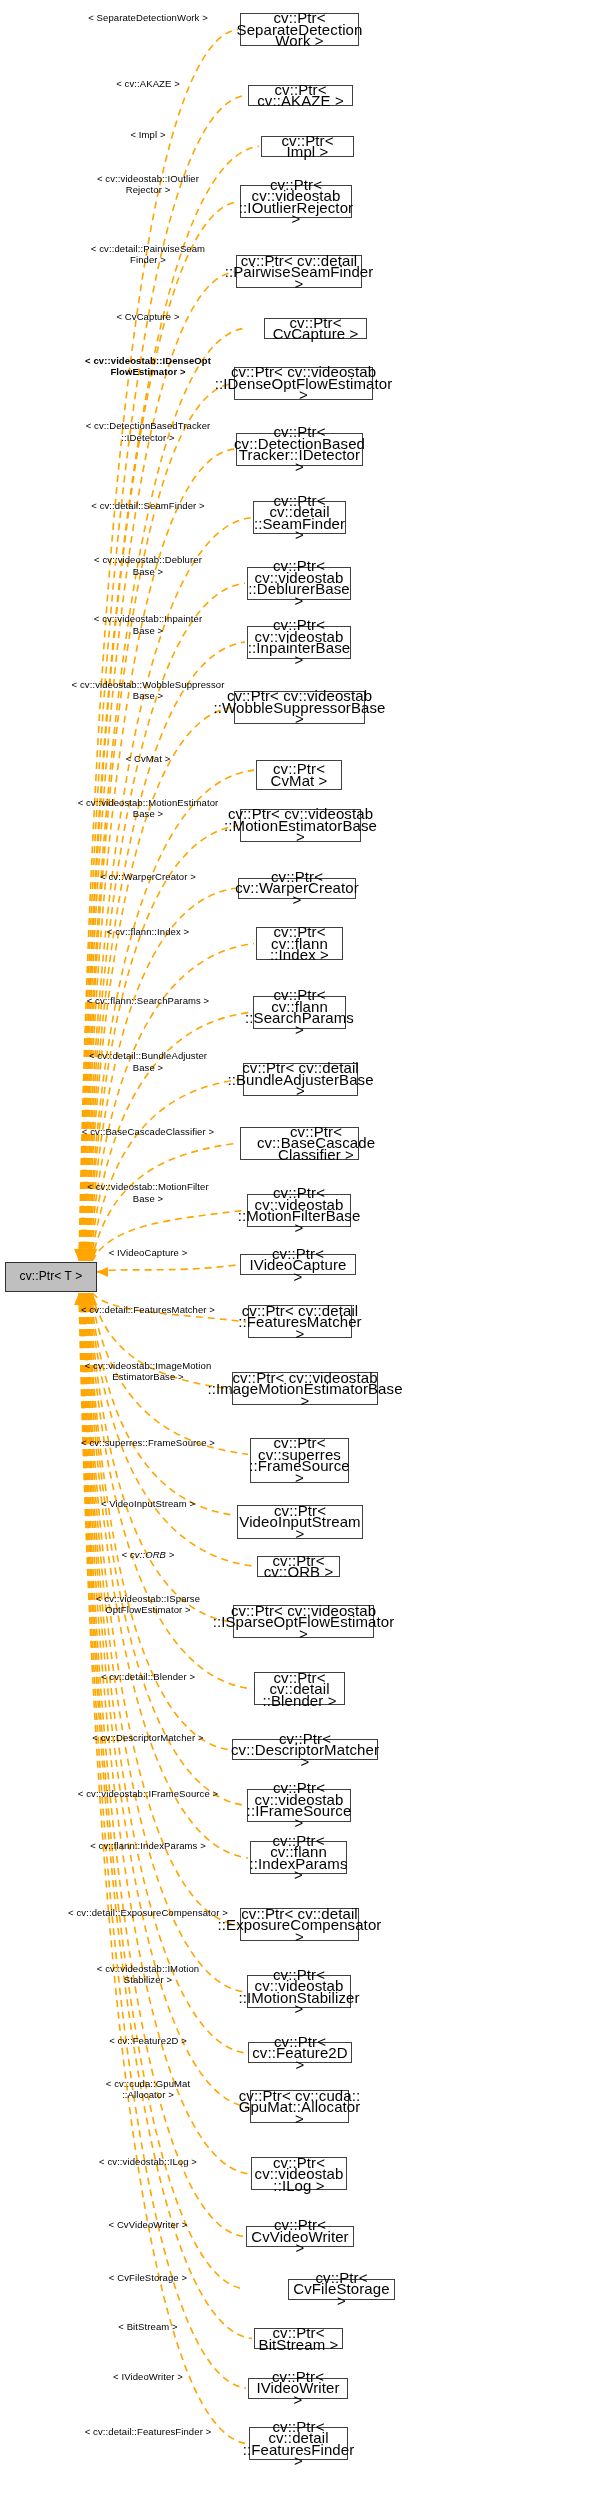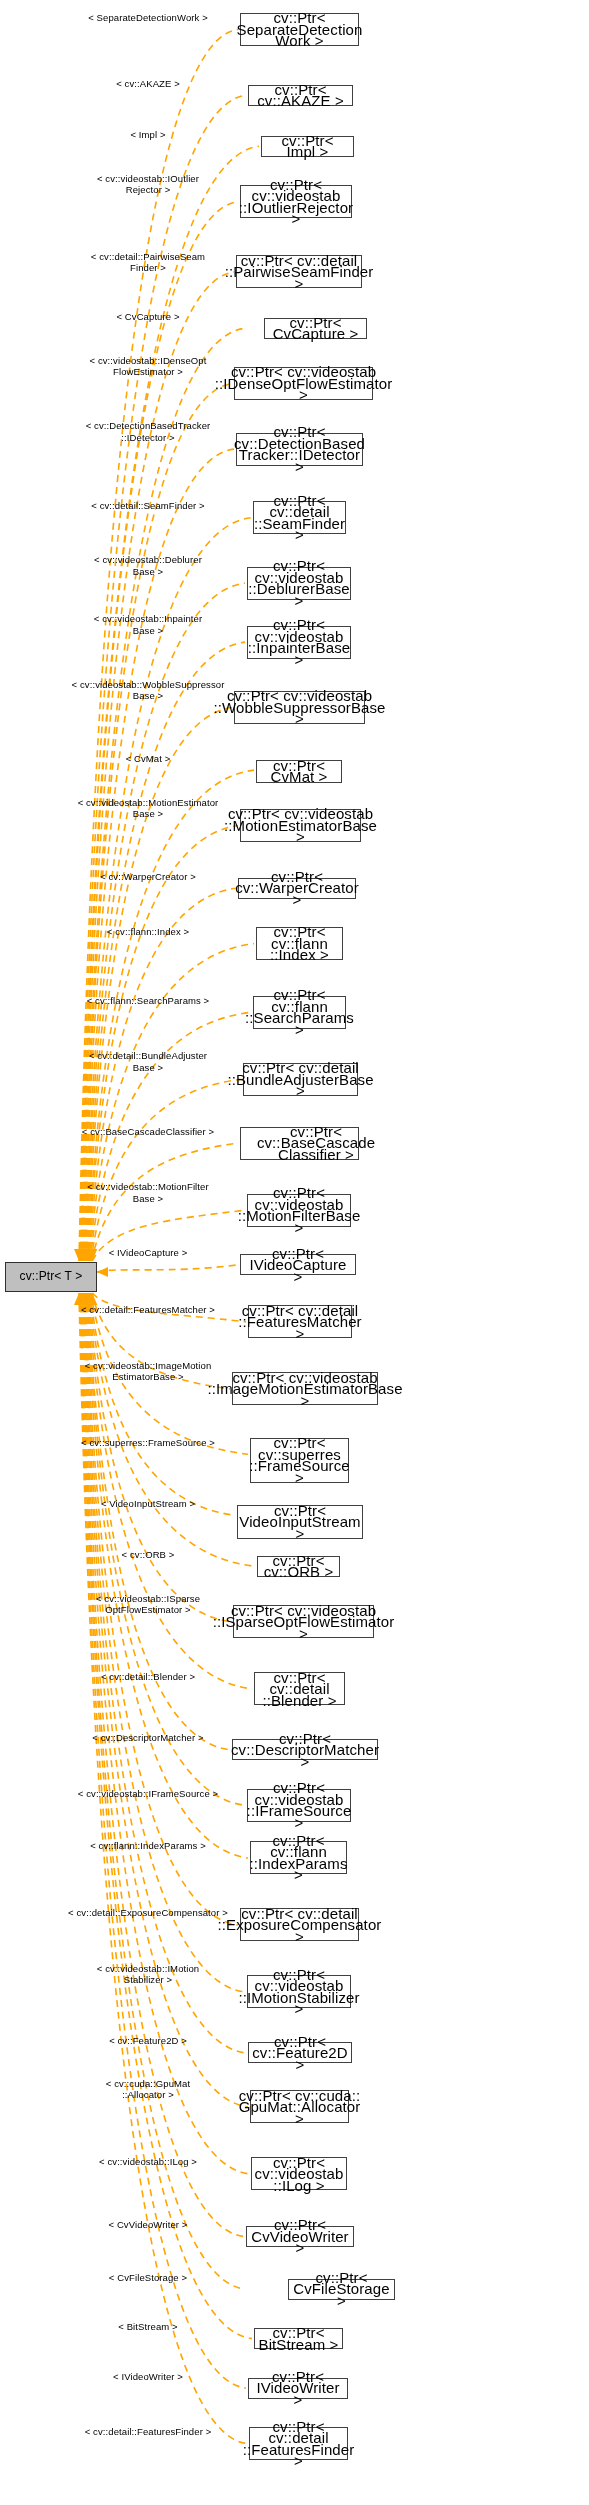--- a/index.html
+++ b/index.html
@@ -162,21 +162,21 @@
       <div class="node" style="left: 236px; top: 432.583px; width: 127px; height: 33px;">cv::Ptr&lt; cv::DetectionBased
 Tracker::IDetector &gt;</div>
       <div class="node" style="left: 253px; top: 501.191px; width: 93px; height: 33px;">cv::Ptr&lt; cv::detail
 ::SeamFinder &gt;</div>
       <div class="node" style="left: 247px; top: 566.608px; width: 104px; height: 33px;">cv::Ptr&lt; cv::videostab
 ::DeblurerBase &gt;</div>
       <div class="node" style="left: 247px; top: 625.643px; width: 104px; height: 33px;">cv::Ptr&lt; cv::videostab
 ::InpainterBase &gt;</div>
       <div class="node" style="left: 234px; top: 691.061px; width: 131px; height: 33px;">cv::Ptr&lt; cv::videostab
 ::WobbleSuppressorBase &gt;</div>
-      <div class="node" style="left: 256px; top: 759.669px; width: 86px; height: 23px;">cv::Ptr&lt; CvMat &gt;</div>
+      <div class="node" style="left: 256px; top: 759.669px; width: 86px; height: 30px;">cv::Ptr&lt; CvMat &gt;</div>
       <div class="node" style="left: 240px; top: 809.131px; width: 121px; height: 33px;">cv::Ptr&lt; cv::videostab
 ::MotionEstimatorBase &gt;</div>
       <div class="node" style="left: 238px; top: 877.739px; width: 118px; height: 21px;">cv::Ptr&lt; cv::WarperCreator &gt;</div>
       <div class="node" style="left: 256px; top: 927.201px; width: 87px; height: 33px;">cv::Ptr&lt; cv::flann
 ::Index &gt;</div>
       <div class="node" style="left: 253px; top: 995.809px; width: 93px; height: 33px;">cv::Ptr&lt; cv::flann
 ::SearchParams &gt;</div>
       <div class="node" style="left: 243px; top: 1062.82px; width: 115px; height: 33px;">cv::Ptr&lt; cv::detail
 ::BundleAdjusterBase &gt;</div>
       <div class="node" style="left: 240px; top: 1126.64px; width: 119px; height: 33px; padding-left: 36px;">cv::Ptr&lt; cv::BaseCascade
@@ -217,24 +217,24 @@
       <div class="node" style="left: 249px; top: 2427.01px; width: 99px; height: 33px;">cv::Ptr&lt; cv::detail
 ::FeaturesFinder &gt;</div>
     </div>
 
   <div id="labels-layer">
       <div class="elabel" style="left: 62px; width: 172px; top: 11.9554px;">&lt; SeparateDetectionWork &gt;</div>
       <div class="elabel" style="left: 62px; width: 172px; top: 77.7548px;">&lt; cv::AKAZE &gt;</div>
       <div class="elabel" style="left: 62px; width: 172px; top: 128.812px;">&lt; Impl &gt;</div>
       <div class="elabel" style="left: 62px; width: 172px; top: 172.774px;">&lt; cv::videostab::IOutlier
 Rejector &gt;</div>
-      <div class="elabel" style="left: 62px; width: 172px; top: 242.978px; margin-top: 8px;">&lt; cv::detail::PairwiseSeam
+      <div class="elabel" style="left: 62px; width: 172px; top: 242.978px;">&lt; cv::detail::PairwiseSeam
 Finder &gt;</div>
       <div class="elabel" style="left: 62px; width: 172px; top: 310.704px;">&lt; CvCapture &gt;</div>
-      <div class="elabel" style="left: 62px; width: 172px; top: 354.666px;">&lt; cv::videostab::IDenseOpt
+      <div class="elabel" style="left: 62px; width: 172px; top: 354.666px; font-weight: bold;">&lt; cv::videostab::IDenseOpt
 FlowEstimator &gt;</div>
       <div class="elabel" style="left: 62px; width: 172px; top: 420.083px;">&lt; cv::DetectionBasedTracker
 ::IDetector &gt;</div>
       <div class="elabel" style="left: 62px; width: 172px; top: 500.191px;">&lt; cv::detail::SeamFinder &gt;</div>
       <div class="elabel" style="left: 62px; width: 172px; top: 554.108px;">&lt; cv::videostab::Deblurer
 Base &gt;</div>
       <div class="elabel" style="left: 62px; width: 172px; top: 613.143px;">&lt; cv::videostab::Inpainter
 Base &gt;</div>
       <div class="elabel" style="left: 62px; width: 172px; top: 678.561px;">&lt; cv::videostab::WobbleSuppressor
 Base &gt;</div>
@@ -248,21 +248,21 @@
 Base &gt;</div>
       <div class="elabel" style="left: 62px; width: 172px; top: 1125.64px;">&lt; cv::BaseCascadeClassifier &gt;</div>
       <div class="elabel" style="left: 62px; width: 172px; top: 1181.16px;">&lt; cv::videostab::MotionFilter
 Base &gt;</div>
       <div class="elabel" style="left: 62px; width: 172px; top: 1247.29px;">&lt; IVideoCapture &gt;</div>
       <div class="elabel" style="left: 62px; width: 172px; top: 1304.34px;">&lt; cv::detail::FeaturesMatcher &gt;</div>
       <div class="elabel" style="left: 62px; width: 172px; top: 1359.86px;">&lt; cv::videostab::ImageMotion
 EstimatorBase &gt;</div>
       <div class="elabel" style="left: 62px; width: 172px; top: 1436.77px;">&lt; cv::superres::FrameSource &gt;</div>
       <div class="elabel" style="left: 62px; width: 172px; top: 1497.79px;">&lt; VideoInputStream &gt;</div>
-      <div class="elabel" style="left: 62px; width: 172px; top: 1548.84px;">&lt; cv::ORB &gt;</div>
+      <div class="elabel" style="left: 62px; width: 172px; top: 1548.84px; font-style: italic;">&lt; cv::ORB &gt;</div>
       <div class="elabel" style="left: 62px; width: 172px; top: 1592.81px;">&lt; cv::videostab::ISparse
 OptFlowEstimator &gt;</div>
       <div class="elabel" style="left: 62px; width: 172px; top: 1671.32px;">&lt; cv::detail::Blender &gt;</div>
       <div class="elabel" style="left: 62px; width: 172px; top: 1732.33px;">&lt; cv::DescriptorMatcher &gt;</div>
       <div class="elabel" style="left: 62px; width: 172px; top: 1787.79px;">&lt; cv::videostab::IFrameSource &gt;</div>
       <div class="elabel" style="left: 62px; width: 172px; top: 1840.45px;">&lt; cv::flann::IndexParams &gt;</div>
       <div class="elabel" style="left: 62px; width: 172px; top: 1907.46px;">&lt; cv::detail::ExposureCompensator &gt;</div>
       <div class="elabel" style="left: 62px; width: 172px; top: 1962.97px;">&lt; cv::videostab::IMotion
 Stabilizer &gt;</div>
       <div class="elabel" style="left: 62px; width: 172px; top: 2035.48px;">&lt; cv::Feature2D &gt;</div>

